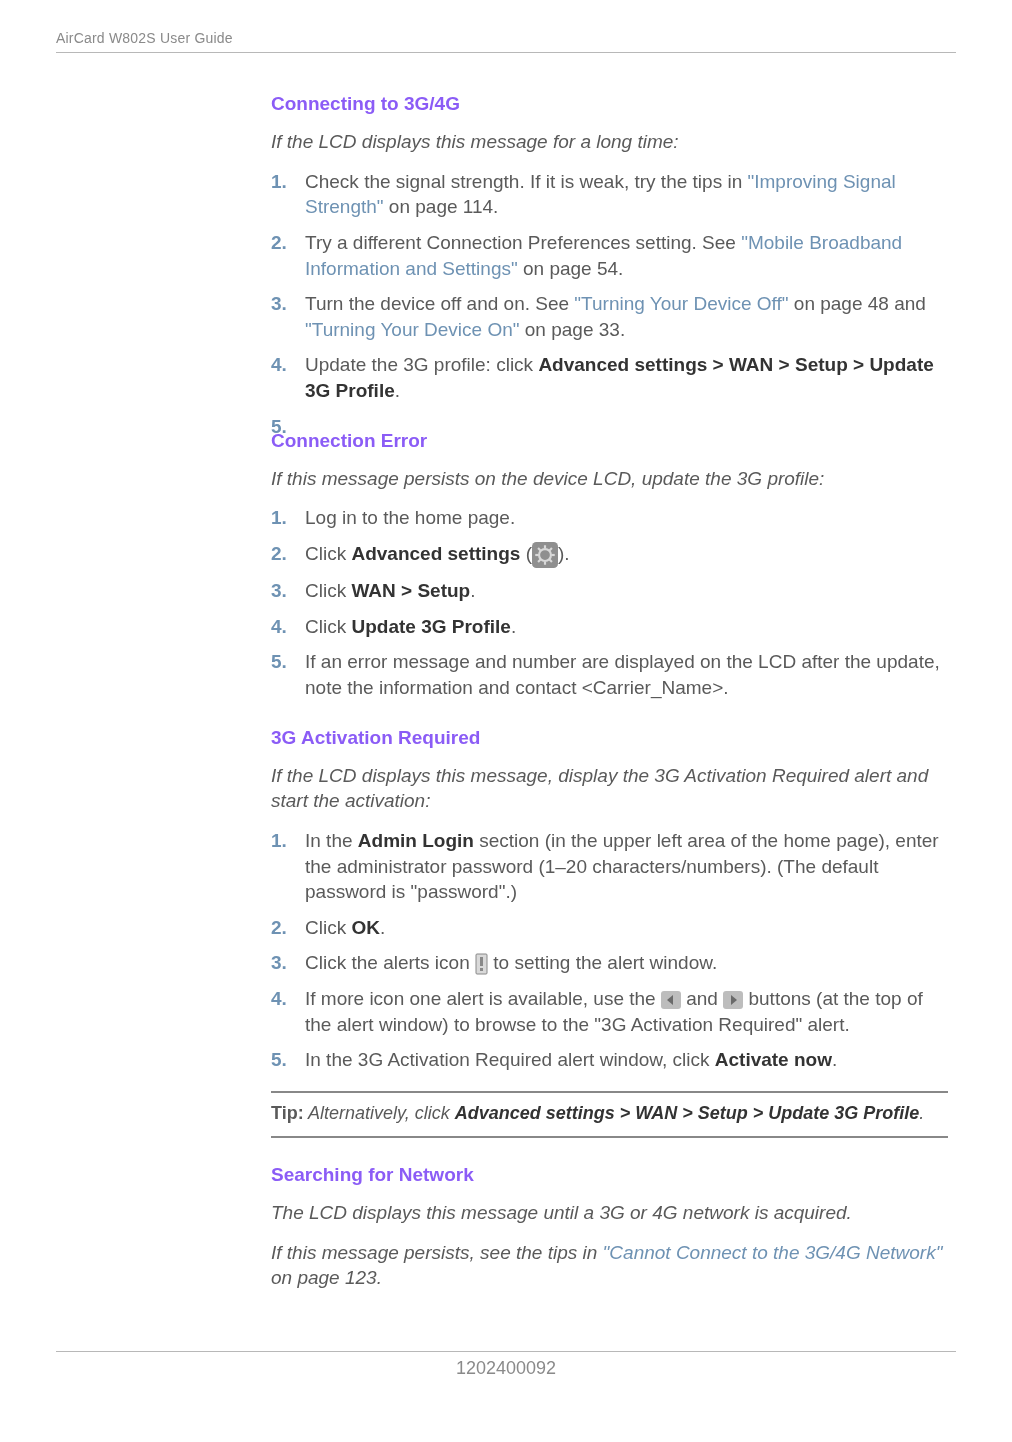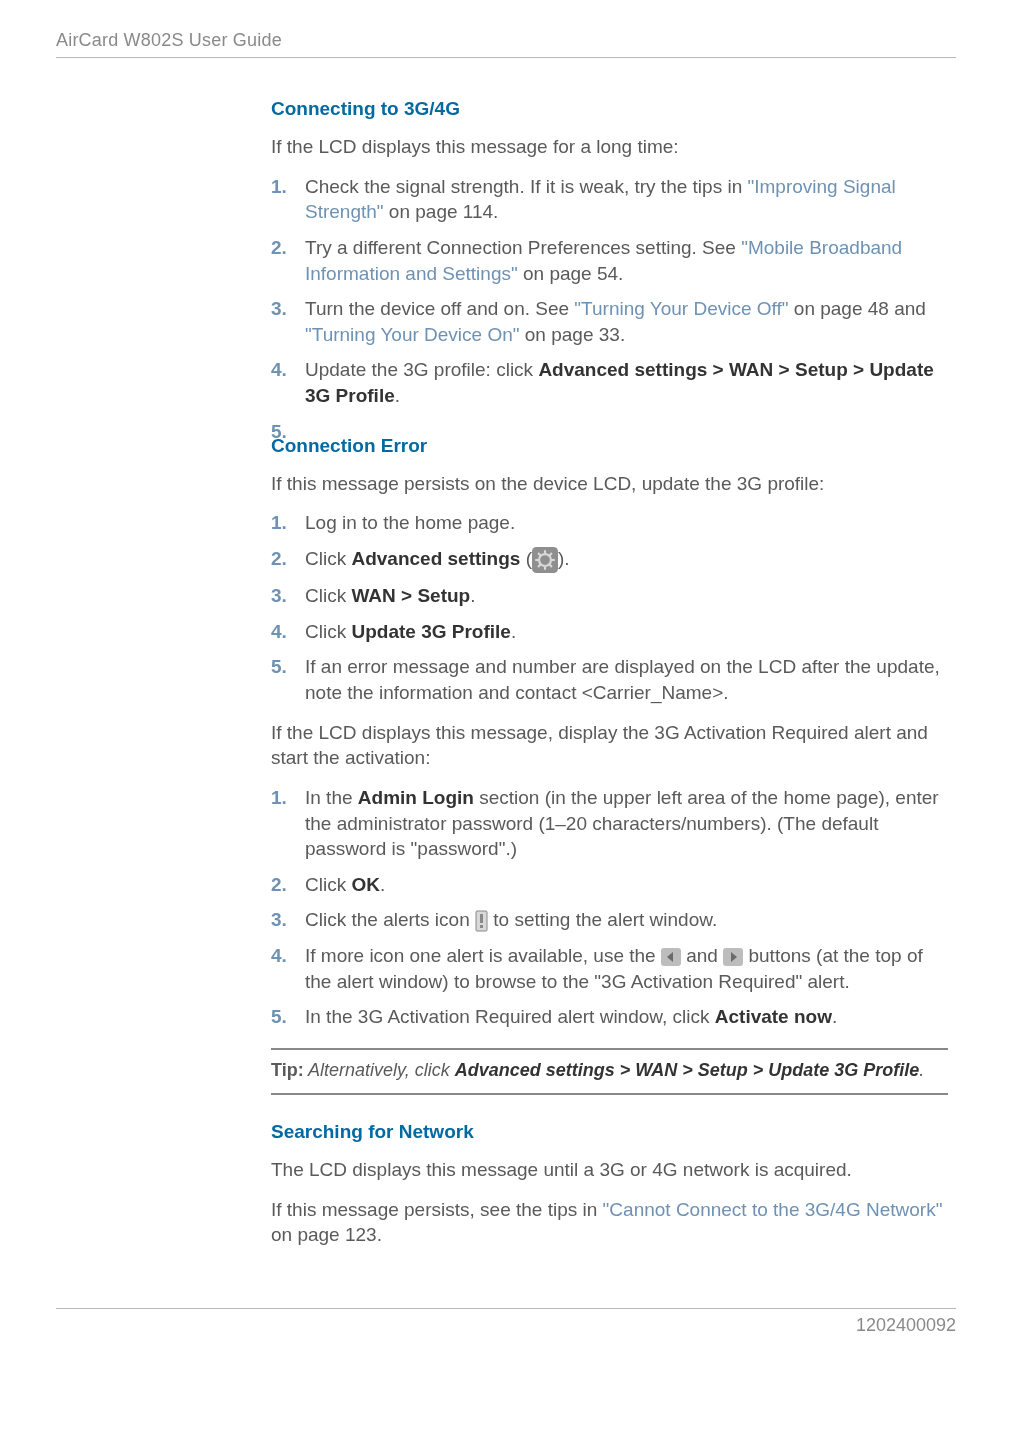--- a/index.html
+++ b/index.html
@@ -8,44 +8,45 @@
     padding: 0;
     background: #fff;
     color: #5a5a5a;
     width: 1012px;
   }
   .page {
     padding: 30px 56px 20px 56px;
     box-sizing: border-box;
   }
   .running-head {
-    font-size: 18px;
+    font-size: 14px;
     color: #8a8a8a;
     margin-bottom: 6px;
     letter-spacing: 0.2px;
   }
   hr.rule {
     border: none;
     border-top: 1px solid #b8b8b8;
     margin: 0 0 40px 0;
   }
   .content {
     margin-left: 215px;
     margin-right: 8px;
   }
   h4.section {
-    color: #0369a1;
+    color: #8b5cf6;
     font-weight: bold;
     font-size: 19px;
     margin: 26px 0 14px 0;
   }
   p.body {
     font-size: 19px;
     line-height: 1.35;
     margin: 0 0 14px 0;
+    font-style: italic;
   }
   ol.steps {
     list-style: none;
     padding: 0;
     margin: 0 0 14px 0;
   }
   ol.steps > li {
     font-size: 19px;
     line-height: 1.35;
     margin-bottom: 10px;
@@ -81,21 +82,21 @@
   }
   .tip-text .tip-label {
     font-weight: bold;
     color: #5a5a5a;
   }
   .tip-text .italic {
     font-style: italic;
   }
   .footer {
     display: flex;
-    justify-content: flex-end;
+    justify-content: center;
     font-size: 18px;
     color: #8a8a8a;
     margin-top: 60px;
     padding-top: 6px;
     border-top: 1px solid #b8b8b8;
   }
   svg.icon-gear {
     vertical-align: middle;
   }
   svg.icon-alert {
@@ -169,20 +170,21 @@
       <li>
         <span class="num">4.</span>
         <span>Click </span><span class="bold">Update 3G Profile</span><span>.</span>
       </li>
       <li>
         <span class="num">5.</span>
         <span>If an error message and number are displayed on the LCD after the update, note the information and contact &lt;Carrier_Name&gt;.</span>
       </li>
     </ol>
 
+    <h4 class="section">3G Activation Required</h4>
     <p class="body">If the LCD displays this message, display the 3G Activation Required alert and start the activation:</p>
     <ol class="steps">
       <li>
         <span class="num">1.</span>
         <span>In the </span><span class="bold">Admin Login</span><span> section (in the upper left area of the home page), enter the administrator password (1–20 characters/numbers). (The default password is "password".)</span>
       </li>
       <li>
         <span class="num">2.</span>
         <span>Click </span><span class="bold">OK</span><span>.</span>
       </li>

